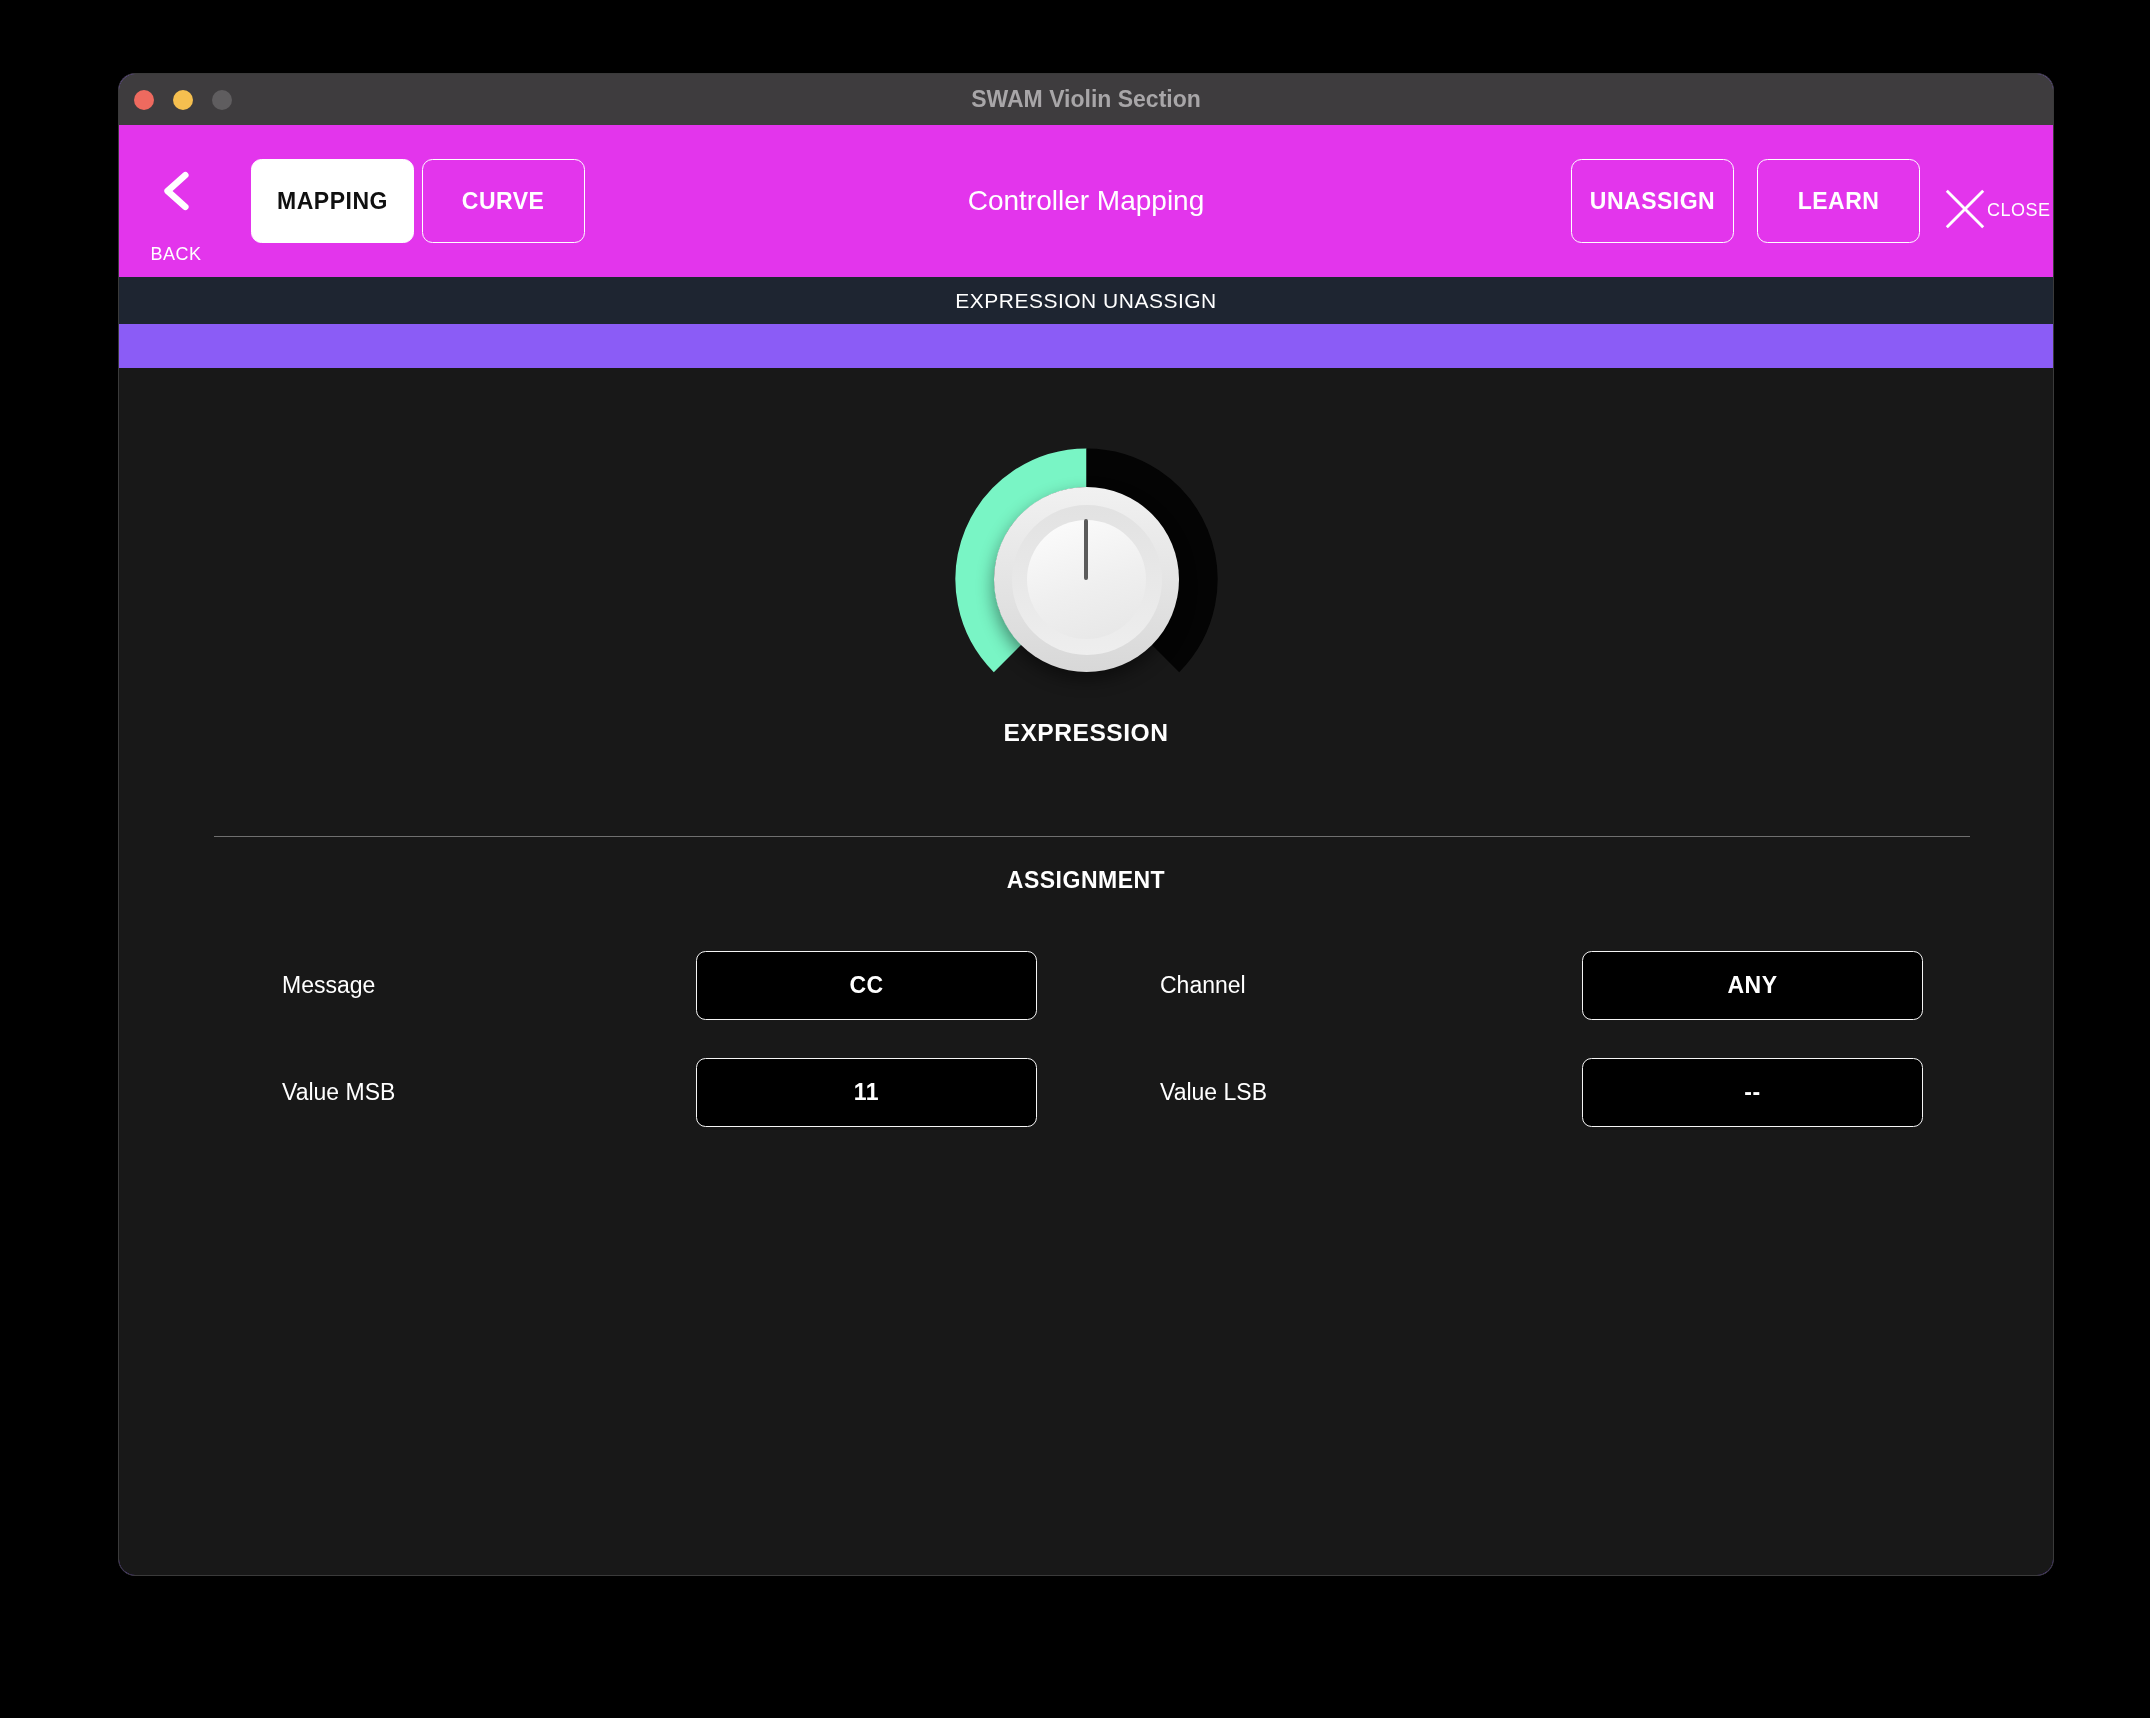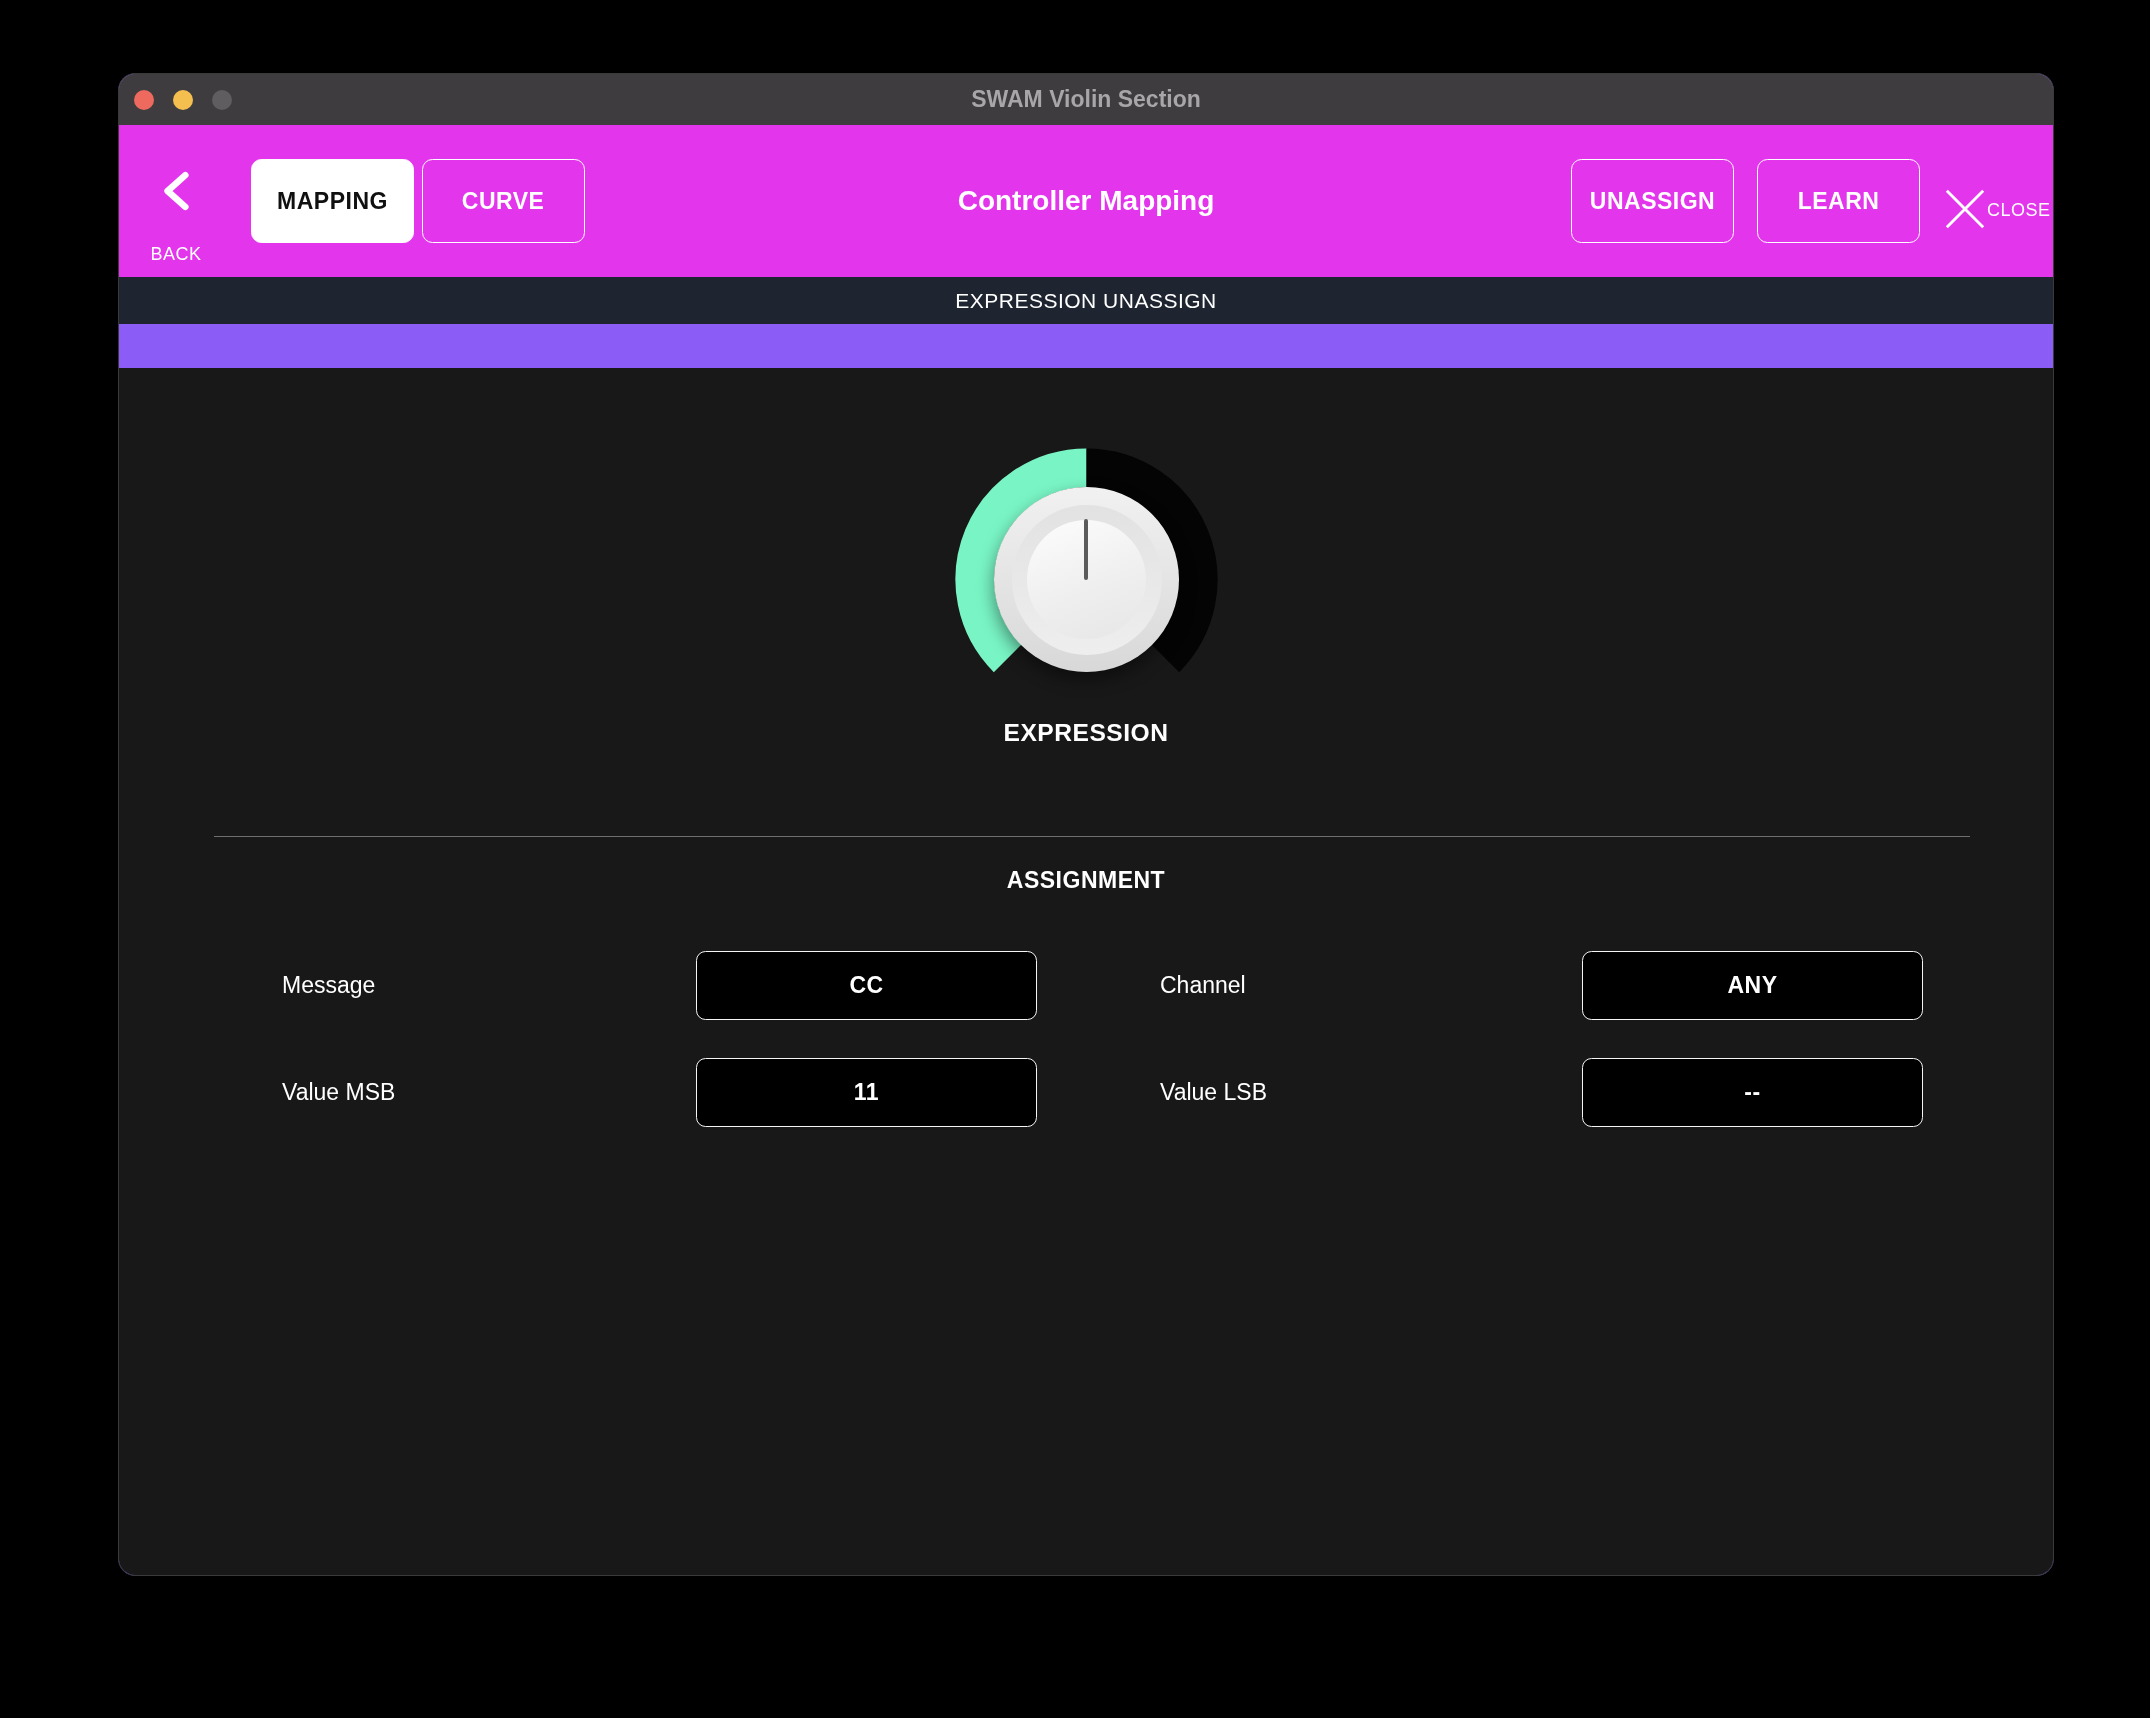--- a/index.html
+++ b/index.html
@@ -39,21 +39,21 @@
   .btn{
     box-sizing:border-box;height:84px;border-radius:10.4px;
     background:transparent;border:1.9px solid #fff;color:#fff;
     font-family:inherit;font-size:23px;font-weight:bold;letter-spacing:0.5px;cursor:pointer;
   }
   .tab{width:163px;}
   .tab.active{background:#fff;color:#101010;border-color:#fff;}
   .header-title{
     position:absolute;left:0;right:0;top:0;height:152px;
     display:flex;align-items:center;justify-content:center;
-    color:#fff;font-size:28px;font-weight:bold;pointer-events:none;
+    color:#fff;font-size:28px;font-weight:normal;pointer-events:none;
   }
   .actions{position:absolute;right:133px;top:34px;height:98px;display:flex;gap:23px;}
   .action-btn{width:163px;}
   .close-group{
     position:absolute;right:19px;top:36px;width:91px;height:98px;
     display:flex;flex-direction:row;align-items:center;justify-content:space-between;
     background:none;border:none;cursor:pointer;padding:0;
   }
   
   .statusbar{

